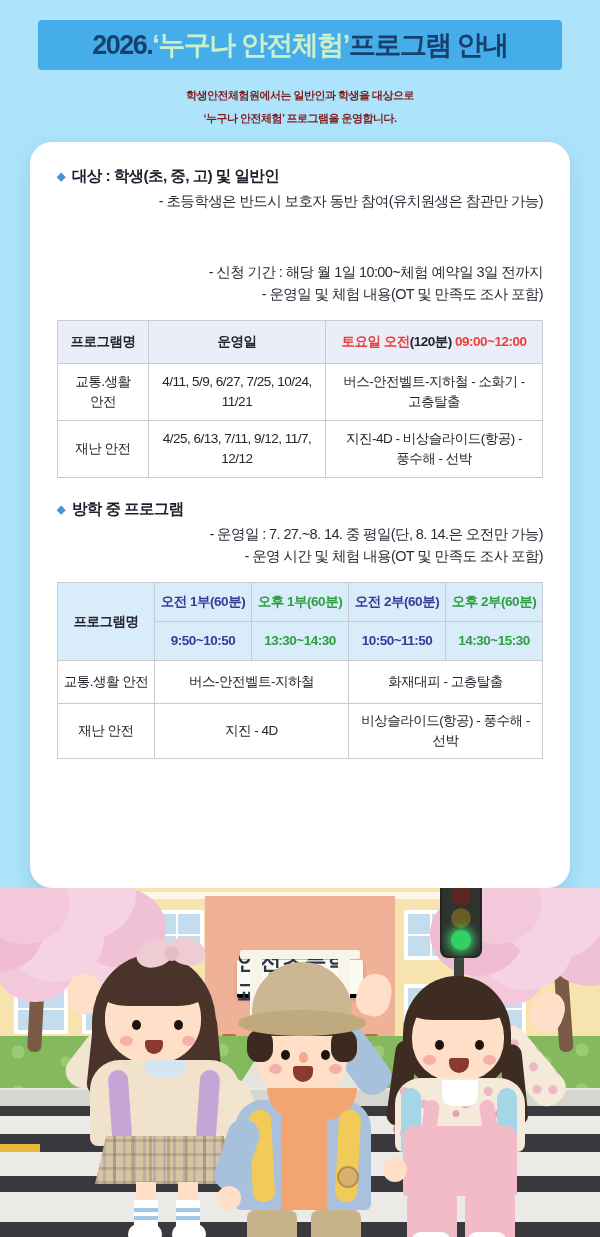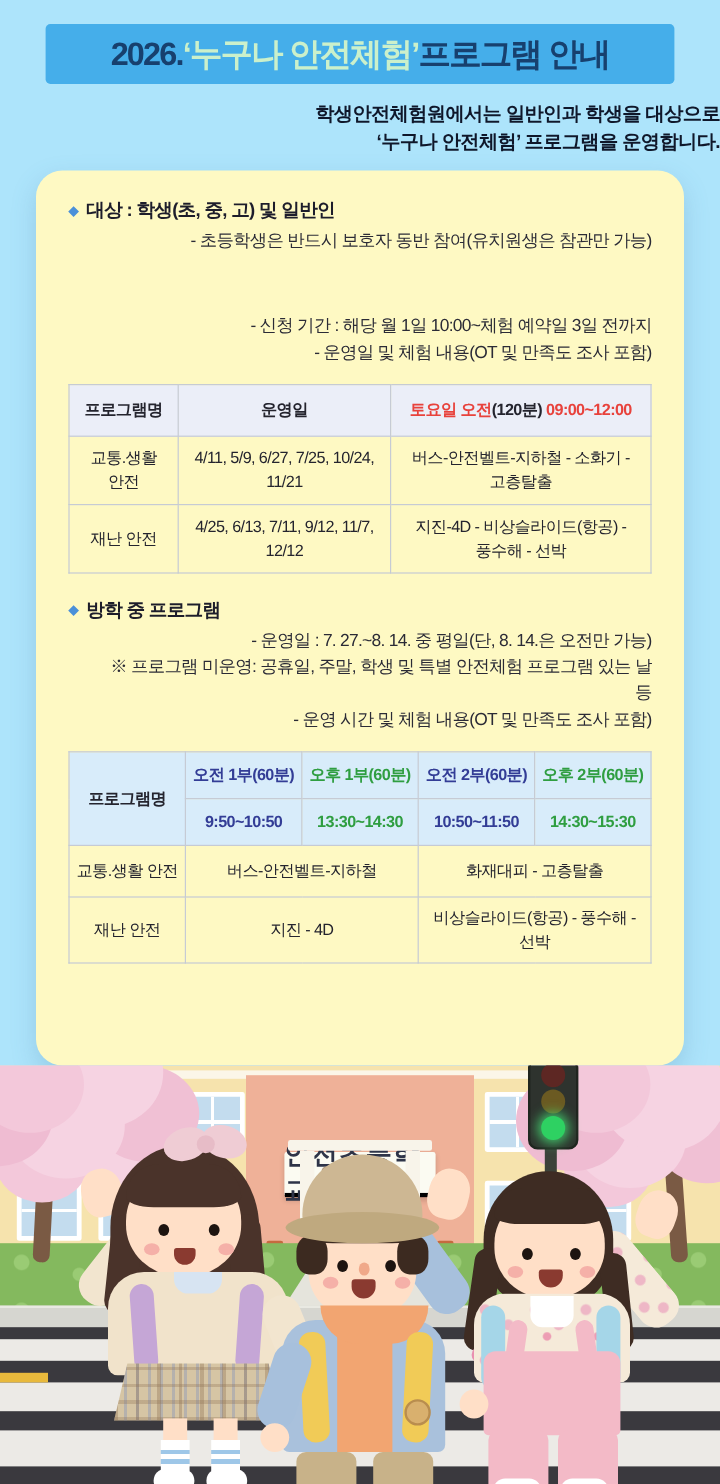--- a/index.html
+++ b/index.html
@@ -5,25 +5,25 @@
   html,body{margin:0;padding:0;}
   body{width:600px;height:1237px;font-family:"Liberation Sans",sans-serif;}
   .poster{position:relative;width:600px;height:1237px;background:#ade4fb;overflow:hidden;}
 
   
   .banner{position:absolute;left:38px;top:20px;width:524px;height:50px;background:#45aeea;
     border-radius:4px;display:flex;align-items:center;justify-content:center;
     font-size:27px;font-weight:bold;letter-spacing:-1.5px;white-space:nowrap;}
   .banner .navy{color:#17406e;}
   .banner .mint{color:#cbf0cb;}
-  .subtitle{position:absolute;left:0;top:84px;width:600px;text-align:right;
-    font-size:16px;font-weight:600;color:#0f172a;line-height:23px;letter-spacing:-0.5px;}
-
-  
-  .card{position:absolute;left:30px;top:142px;width:540px;height:746px;background:#fef9c3;
+  .subtitle{position:absolute;left:0;top:84px;width:600px;text-align:center;
+    font-size:11px;font-weight:600;color:#7f1d1d;line-height:23px;letter-spacing:-0.5px;}
+
+  
+  .card{position:absolute;left:30px;top:142px;width:540px;height:746px;background:#ffffff;
     border-radius:22px;box-sizing:border-box;padding:24px 27px 0 27px;overflow:hidden;
     box-shadow:0 8px 20px rgba(80,130,170,.25);}
   .sec-title{font-size:15.5px;font-weight:bold;color:#1d1d2b;letter-spacing:-0.6px;line-height:20px;}
   .sec-title .diamond{color:#4a90d9;font-size:11px;margin-right:7px;vertical-align:1px;}
   .sec-line{font-size:14.5px;color:#2b2b36;letter-spacing:-0.6px;line-height:22px;margin-left:17px;text-align:right;}
   .sec-line.deep{margin-left:24px;}
   .mb-s{margin-bottom:4px;}
   .gap1{height:26px;} .gap2{height:23px;} .gap3{height:15px;} .gap4{height:21px;} .gap5{height:15px;}
 
   table{border-collapse:collapse;width:100%;table-layout:fixed;}
@@ -237,21 +237,20 @@
         </tr>
       </tbody>
     </table>
     <div class="gap4"></div>
 
     <div>
       <div class="sec-title mb-s">
         <span class="diamond">◆</span><span>방학 중 프로그램</span>
       </div>
       <div class="sec-line">- 운영일 : 7. 27.~8. 14. 중 평일(단, 8. 14.은 오전만 가능)</div>
-      <div class="sec-line deep">※ 프로그램 미운영: 공휴일, 주말, 학생 및 특별 안전체험 프로그램 있는 날 등</div>
       <div class="sec-line">- 운영 시간 및 체험 내용(OT 및 만족도 조사 포함)</div>
     </div>
     <div class="gap5"></div>
 
     <table class="t2">
       <thead>
         <tr>
           <th rowspan="2">프로그램명</th>
           <th class="navy">오전 1부(60분)</th>
           <th class="green">오후 1부(60분)</th>

